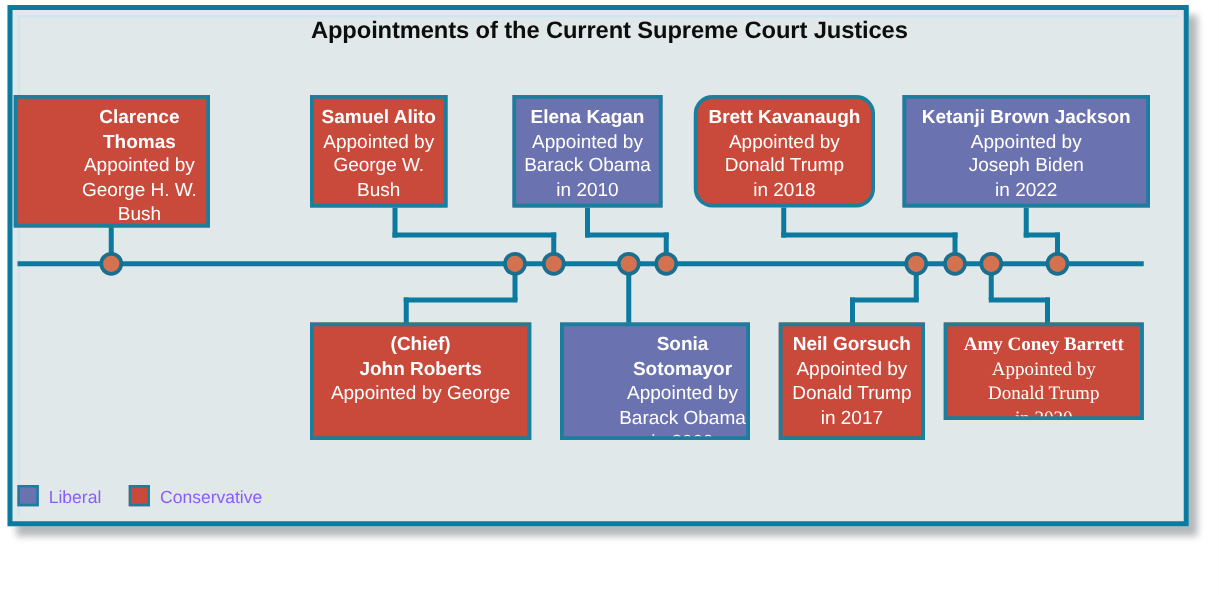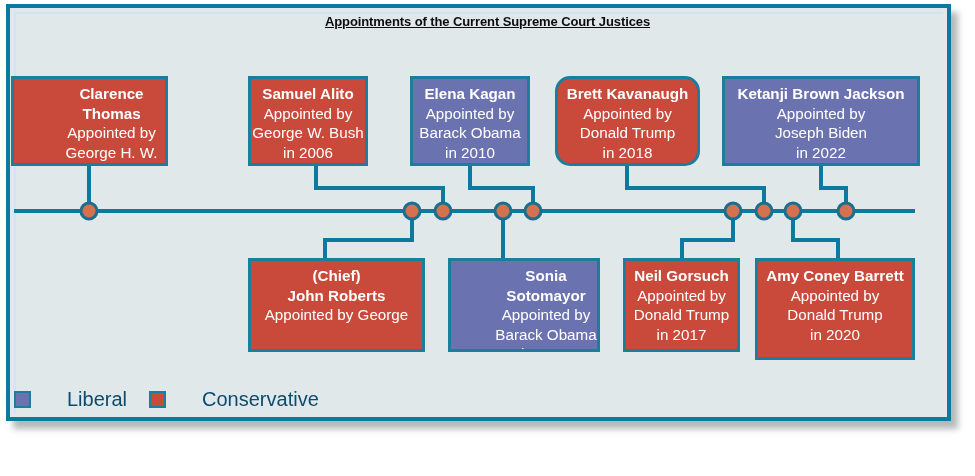--- a/index.html
+++ b/index.html
@@ -52,25 +52,24 @@
     pointer-events: none;
   }
 
   
   .title {
     position: absolute;
     left: 0;
     top: 14px;
     width: 100%;
     text-align: center;
-    font-size: 13px;
+    font-size: 19px;
     font-weight: bold;
     color: #0d0d0d;
     letter-spacing: -0.1px;
-    text-decoration: underline;
   }
 
   
   .axis {
     position: absolute;
     left: 14px;
     top: 209px;
     width: 901px;
     height: 4px;
     background: #0b7a9e;
@@ -137,23 +136,22 @@
   .swatch {
     width: 17px;
     height: 17px;
     border: 2px solid #1b7e9c;
     box-sizing: border-box;
     margin-right: 8px;
   }
   .swatch.liberal      { background: #6b72b0; }
   .swatch.conservative { background: #c9493a; }
   .legend-label {
-    font-size: 20px;
-    color: #0c4a6e;
-    margin-left: 28px;
+    font-size: 14px;
+    color: #8b5cf6;
   }
 </style>
 </head>
 <body>
 
 <div id="figure">
 
   <div class="panel-shadow"></div>
 
   <div class="panel">
@@ -199,27 +197,27 @@
   <div class="node" style="left:89px;"></div>
   <div class="node" style="left:412px;"></div>
   <div class="node" style="left:443px;"></div>
   <div class="node" style="left:503px;"></div>
   <div class="node" style="left:533px;"></div>
   <div class="node" style="left:733px;"></div>
   <div class="node" style="left:764px;"></div>
   <div class="node" style="left:793px;"></div>
   <div class="node" style="left:846px;"></div>
 
-  <div class="jbox conservative" style="left:11px; top:76px; width:157px; height:90px;padding-left:44px;">
+  <div class="jbox conservative" style="left:11px; top:76px; width:157px; height:106px;padding-left:44px;">
     <span class="jname">Clarence Thomas</span>
     <span class="jline">Appointed by</span>
     <span class="jline">George H. W. Bush</span>
   </div>
 
-  <div class="jbox conservative" style="left:248px; top:76px; width:120px; height:90px;">
+  <div class="jbox conservative" style="left:248px; top:76px; width:110px; height:90px;">
     <span class="jname">Samuel Alito</span>
     <span class="jline">Appointed by</span>
     <span class="jline">George W. Bush</span>
     <span class="jline">in 2006</span>
   </div>
 
   <div class="jbox liberal" style="left:410px; top:76px; width:120px; height:90px;">
     <span class="jname">Elena Kagan</span>
     <span class="jline">Appointed by</span>
     <span class="jline">Barack Obama</span>
@@ -253,21 +251,21 @@
     <span class="jline">in 2009</span>
   </div>
 
   <div class="jbox conservative" style="left:623px; top:258px; width:117px; height:94px;">
     <span class="jname">Neil Gorsuch</span>
     <span class="jline">Appointed by</span>
     <span class="jline">Donald Trump</span>
     <span class="jline">in 2017</span>
   </div>
 
-  <div class="jbox conservative" style="left:755px; top:258px; width:160px; height:102px;">
+  <div class="jbox conservative" style="left:755px; top:258px; width:160px; height:78px;font-family:Liberation Serif, serif;">
     <span class="jname">Amy Coney Barrett</span>
     <span class="jline">Appointed by</span>
     <span class="jline">Donald Trump</span>
     <span class="jline">in 2020</span>
   </div>
 
   <div class="legend">
     <div class="legend-item">
       <span class="swatch liberal"></span>
       <span class="legend-label">Liberal</span>

